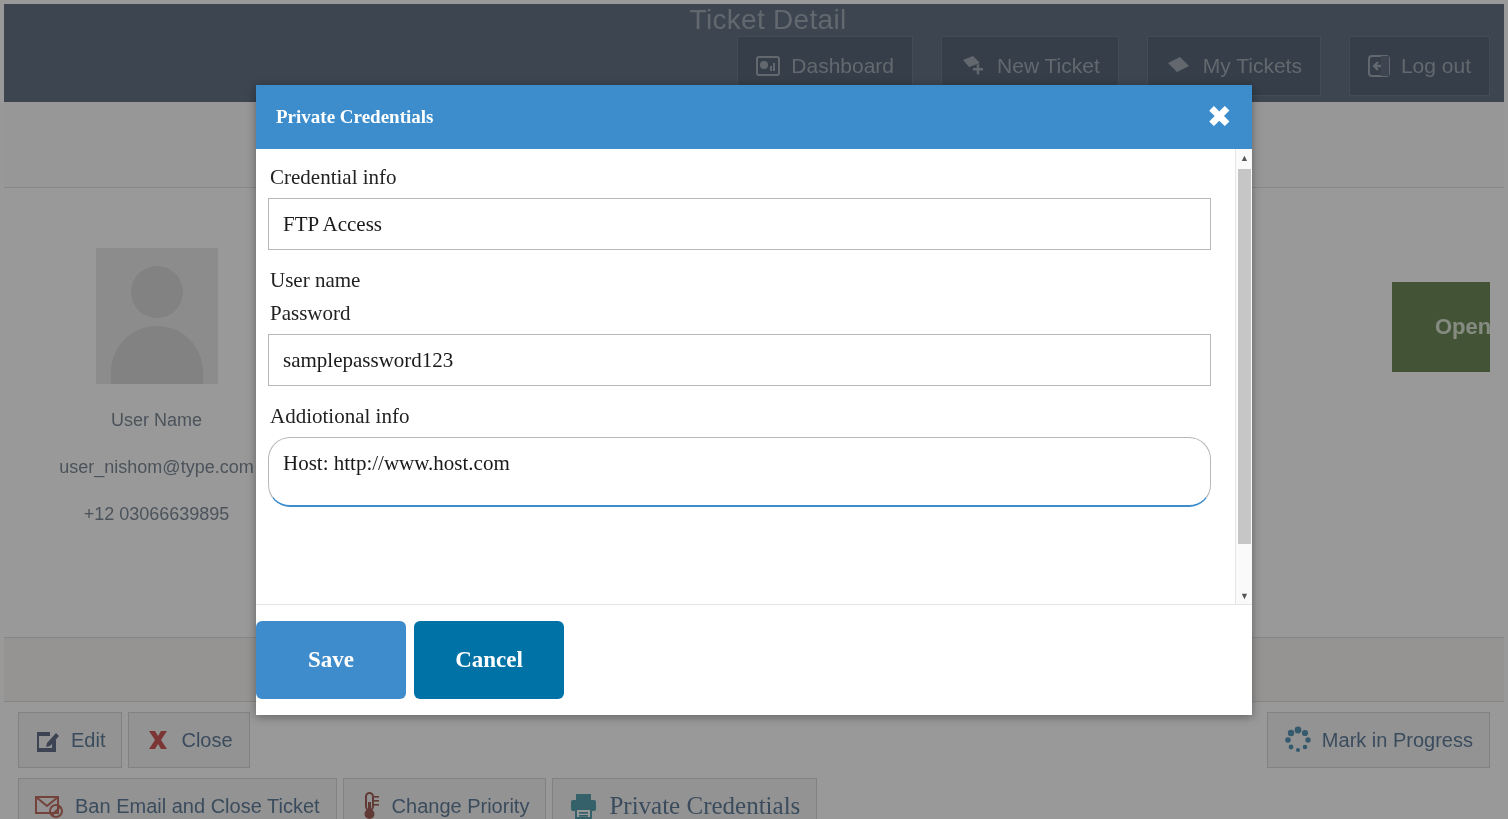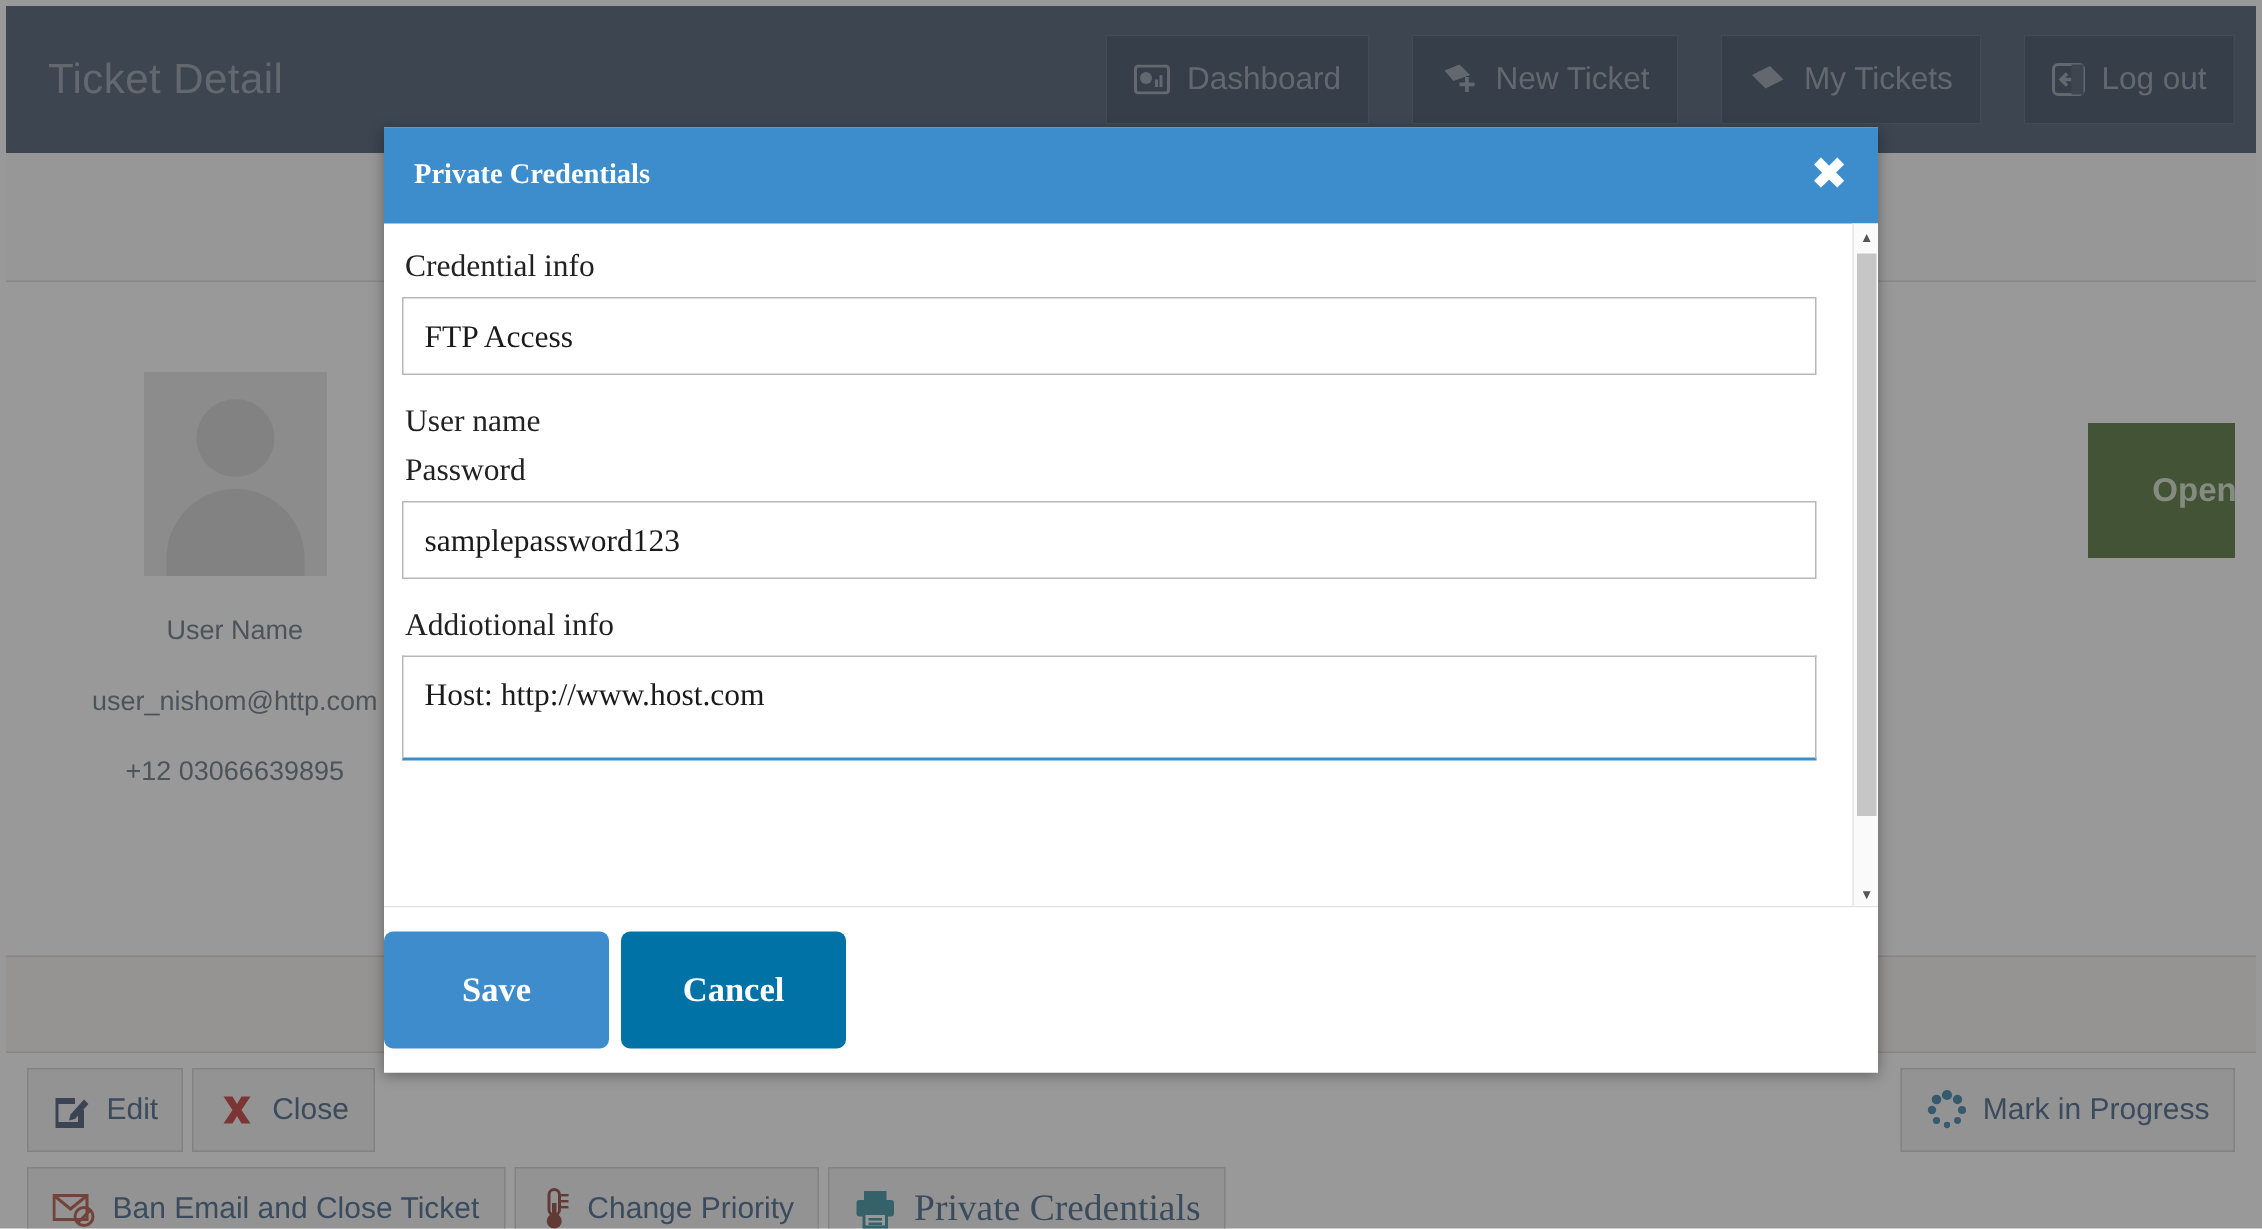--- a/index.html
+++ b/index.html
@@ -17,20 +17,21 @@
     background: #ffffff;
   }
 
   .topbar {
     position: absolute;
     left: 4px; top: 4px; right: 4px;
     height: 98px;
     background: #3d5166;
     display: flex;
     align-items: center;
+    flex-direction: column;
   }
   .topbar-title {
     margin-left: 28px;
     font-size: 28px;
     color: #8d9aa6;
     letter-spacing: .3px;
   }
   .topbar-nav {
     margin-left: auto;
     margin-right: 14px;
@@ -223,20 +224,21 @@
     color: #1a1a1a;
     margin-bottom: 18px;
     background: #ffffff;
   }
   .field-box.tall {
     height: 70px;
     align-items: flex-start;
     padding-top: 13px;
     margin-bottom: 0;
     border-bottom: 2px solid #3d8dcc;
+    border-radius: 22px;
   }
   
   .vscroll {
     width: 17px;
     flex: none;
     background: #fafafa;
     border-left: 1px solid #e6e6e6;
     position: relative;
   }
   .vscroll .arr {
@@ -333,21 +335,21 @@
   </div>
 
   <div class="content-area">
 
     <div class="subbar"></div>
 
     <div class="ticket-body">
       <div class="user-card">
         <div class="avatar"></div>
         <div class="user-line">User Name</div>
-        <div class="user-line">user_nishom@http.com</div>
+        <div class="user-line">user_nishom@type.com</div>
         <div class="user-line">+12 03066639895</div>
       </div>
       <div class="status-badge">Open</div>
     </div>
 
     <div class="notes-band"></div>
 
     <div class="action-bar">
 
       <div class="action-row">

